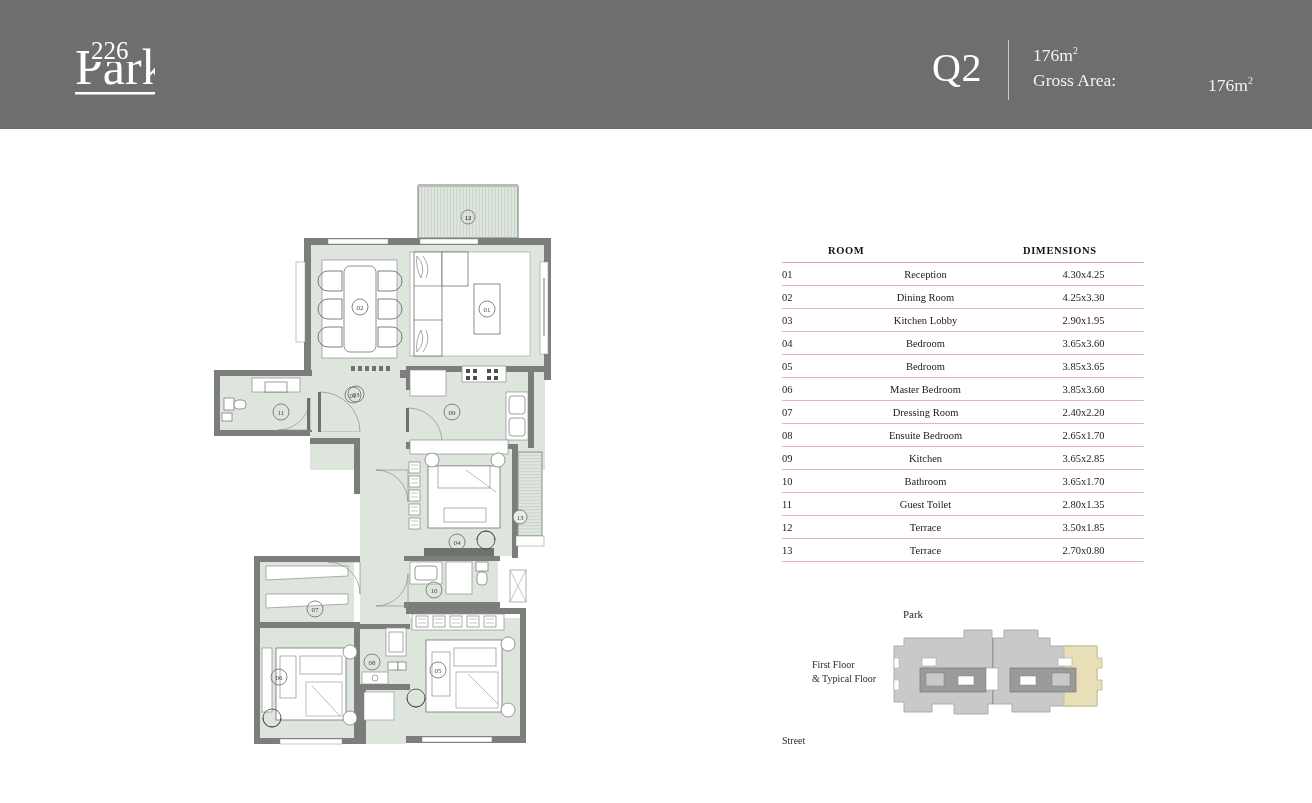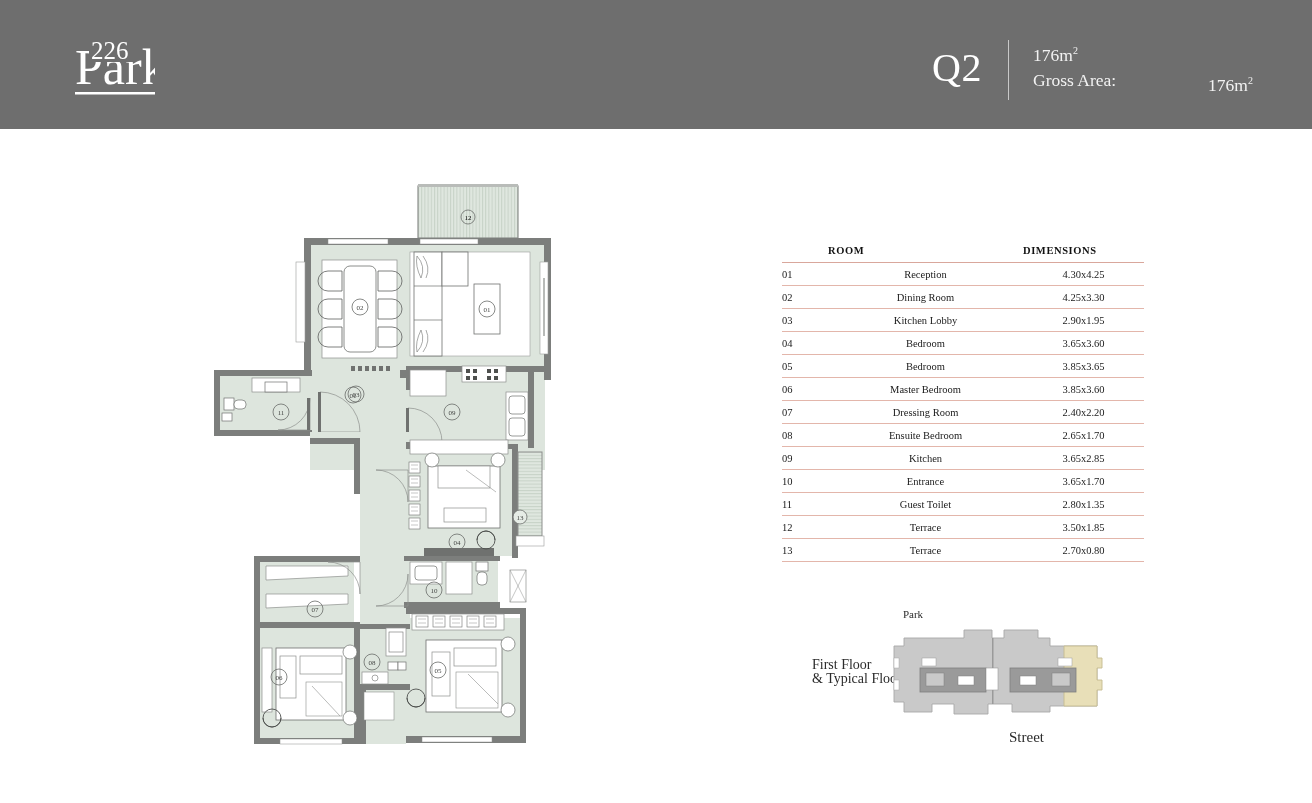--- a/index.html
+++ b/index.html
@@ -78,27 +78,27 @@
   .keyplan {
     position:absolute; left:782px; top:600px; width:362px; height:150px;
   }
   .kp-park {
     position:absolute; left:0; right:0; top:8px;
     text-align:center; font-size:11px; color:#2b2b2b;
     padding-right:100px;
   }
   .kp-street {
     position:absolute; left:0; right:0; bottom:4px;
-    text-align:right; font-size:15px; color:#2b2b2b;
+    text-align:left; font-size:10px; color:#2b2b2b;
     padding-right:100px;
     margin-top:38px;
   }
   .kp-floor {
     position:absolute; left:30px; top:58px;
-    font-size:14px; line-height:14px; color:#2b2b2b;
+    font-size:10px; line-height:14px; color:#2b2b2b;
     text-align:left; white-space:nowrap;
   }
   .kp-svg { position:absolute; left:110px; top:28px; }
 
   
   .plan { position:absolute; left:210px; top:170px; }
 </style>
 </head>
 <body>
 
@@ -507,21 +507,21 @@
         <td class="c-room">Ensuite Bedroom</td>
         <td class="c-dim">2.65x1.70</td>
       </tr>
       <tr>
         <td class="c-num">09</td>
         <td class="c-room">Kitchen</td>
         <td class="c-dim">3.65x2.85</td>
       </tr>
       <tr>
         <td class="c-num">10</td>
-        <td class="c-room">Entrance</td>
+        <td class="c-room">Bathroom</td>
         <td class="c-dim">3.65x1.70</td>
       </tr>
       <tr>
         <td class="c-num">11</td>
         <td class="c-room">Guest Toilet</td>
         <td class="c-dim">2.80x1.35</td>
       </tr>
       <tr>
         <td class="c-num">12</td>
         <td class="c-room">Terrace</td>

